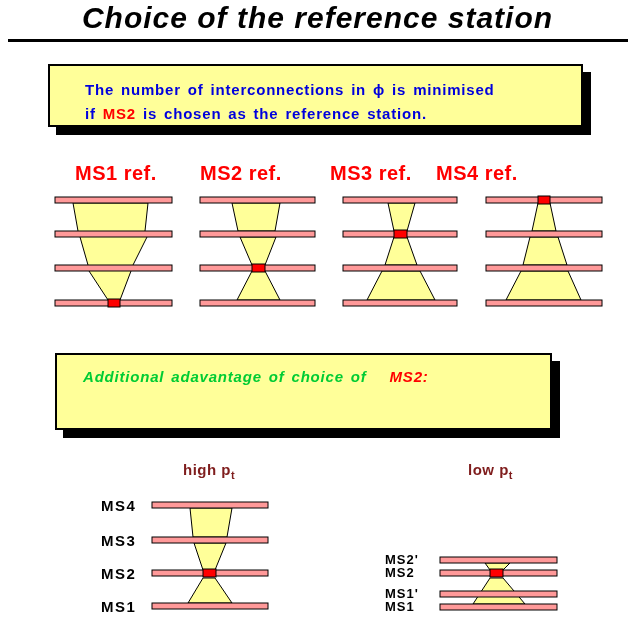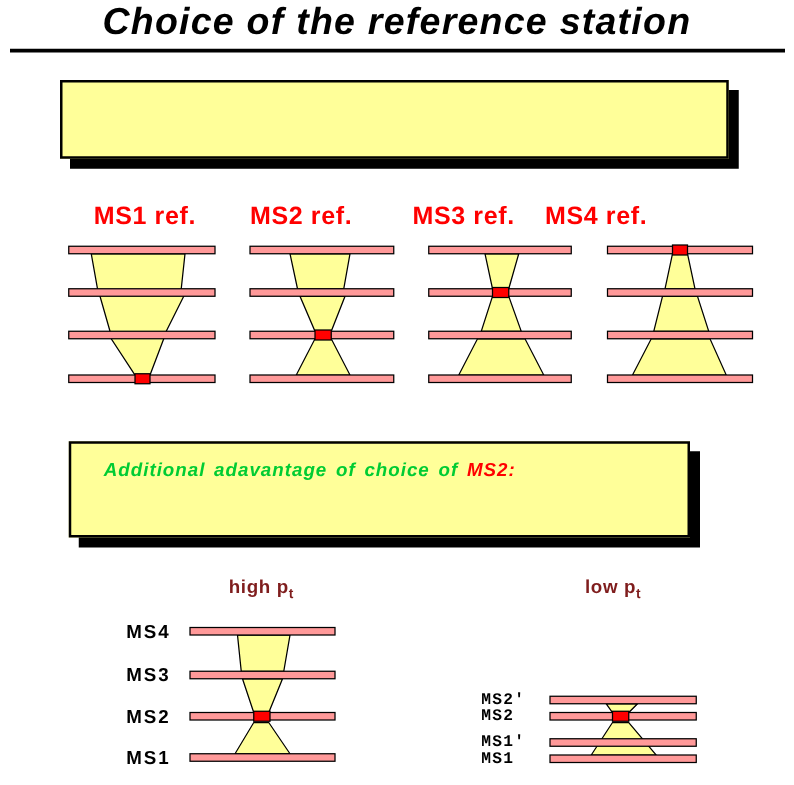--- a/index.html
+++ b/index.html
@@ -13,48 +13,50 @@
   .note{position:absolute;background:#FFFF99;border:2px solid #000;box-shadow:8px 8px 0 #000;}
   .note1{left:48px;top:64px;width:531px;height:59px;}
   .note2{left:55px;top:353px;width:493px;height:73px;}
   .ln{position:absolute;white-space:nowrap;font-weight:bold;font-size:15px;
       letter-spacing:0.8px;word-spacing:2px;color:#0000DD;}
   .note1 .l1{left:35px;top:15px;}
   .note1 .l2{left:35px;top:39px;}
   .note2 .l1{left:26px;top:13px;color:#00CC33;font-style:italic;}
   .note2 .l2{left:11px;top:44px;}
   .red{color:#FF0000;}
-  .hl{margin-left:0;}
+  .hl{margin-left:16px;}
 
   .reflabel{position:absolute;top:162px;font-weight:bold;font-size:20px;
             color:#FF0000;letter-spacing:0.5px;white-space:nowrap;}
 
   .dsvg{position:absolute;}
   .bar{fill:#FF9999;stroke:#000;stroke-width:1;}
   .cone{fill:#FFFF99;stroke:#000;stroke-width:1;}
   .mark{fill:#FF0000;stroke:#000;stroke-width:1;}
 
   .ptlabel{position:absolute;font-weight:bold;font-size:15px;color:#7f1d1d;
            letter-spacing:0.5px;white-space:nowrap;}
   sub{font-size:11px;font-weight:bold;}
 
   .stlabel{position:absolute;font-weight:bold;color:#000;letter-spacing:1.5px;
            white-space:nowrap;}
   .bl{font-size:15px;width:42px;left:101px;}
-  .br{font-size:13px;width:48px;left:385px;letter-spacing:1px;font-family:Liberation Mono, monospace;}
+  .br{font-size:13px;width:48px;left:385px;letter-spacing:1px;}
 </style>
 </head>
 <body>
 
 <div class="slide">
 
   <div class="title">Choice of the reference station</div>
   <div class="rule"></div>
 
   <div class="note note1">
+    <div class="ln l1">The number of interconnections in ϕ is minimised</div>
+    <div class="ln l2"><span>if </span><span class="red">MS2</span><span> is chosen as the reference station.</span></div>
   </div>
 
   <div class="reflabel" style="left:75px">MS1 ref.</div>
   <div class="reflabel" style="left:200px">MS2 ref.</div>
   <div class="reflabel" style="left:330px">MS3 ref.</div>
   <div class="reflabel" style="left:436px">MS4 ref.</div>
 
   <svg class="dsvg" style="left:40px;top:190px" width="575" height="130" viewBox="0 0 575 130">
 
     <polygon class="cone" points="33,13 108,13 105,41 107,47 93,75 91,81 80,110 68,110 49,81 48,75 40,47 38,41"></polygon>

